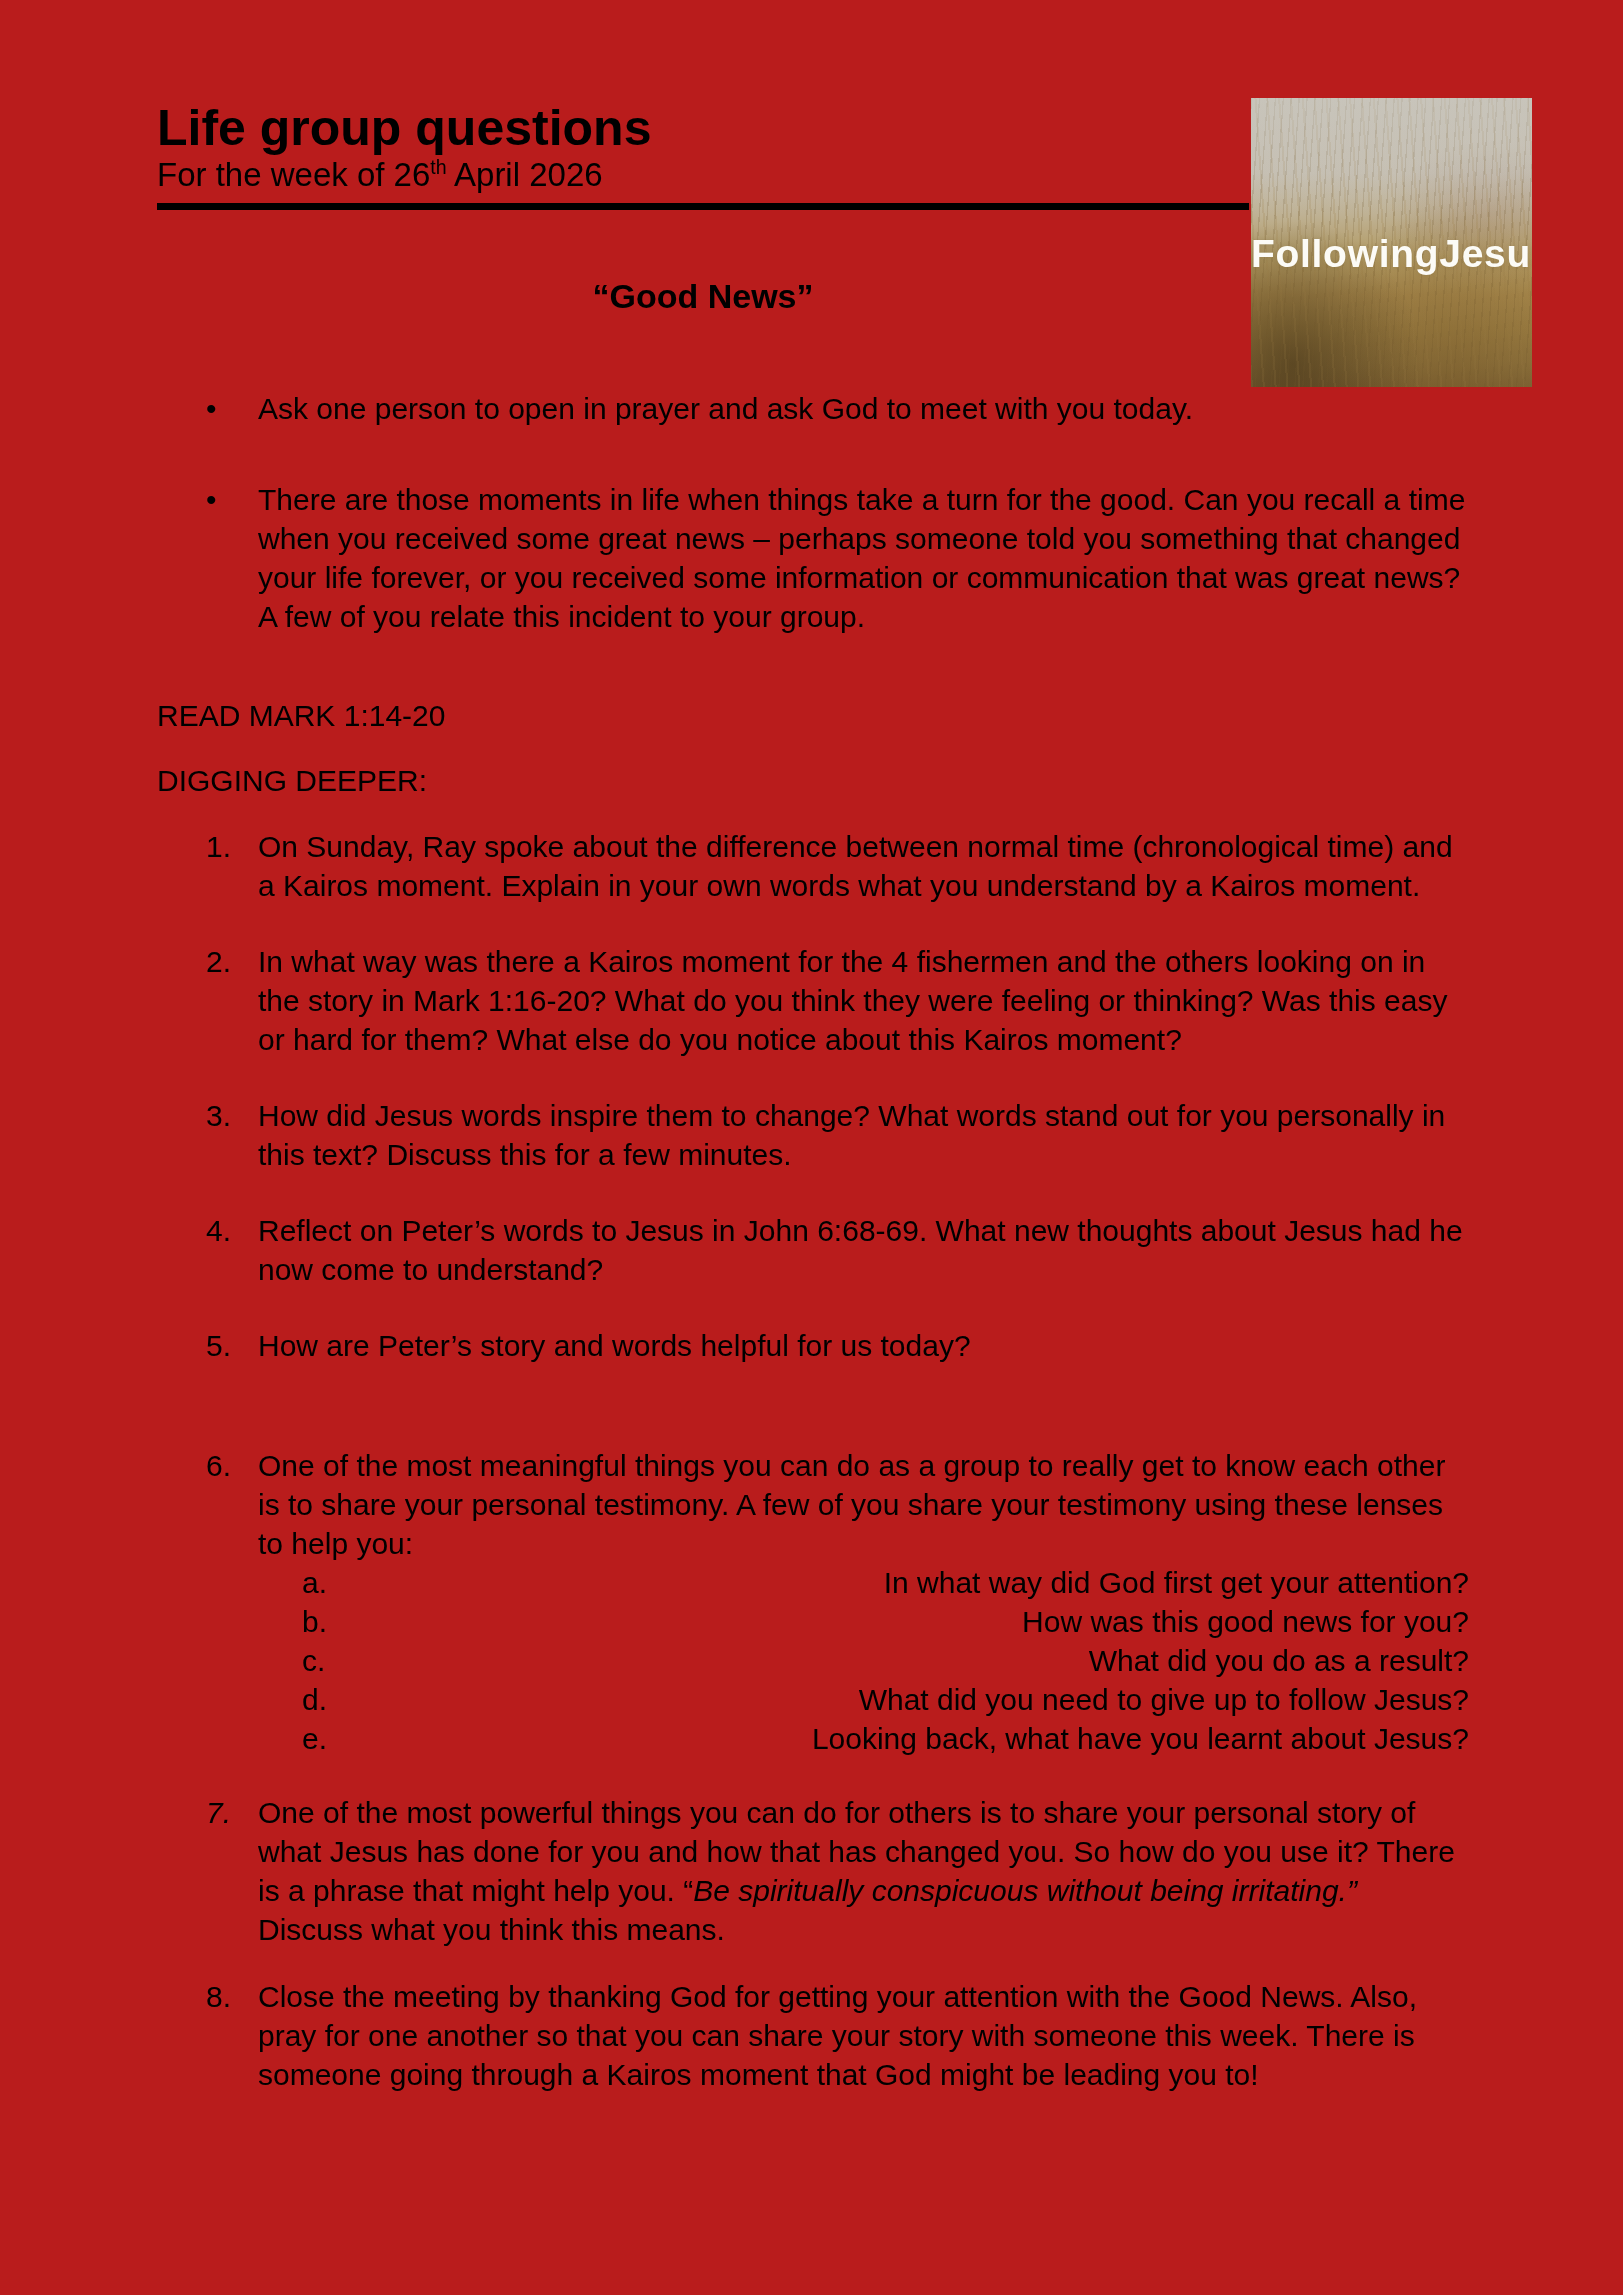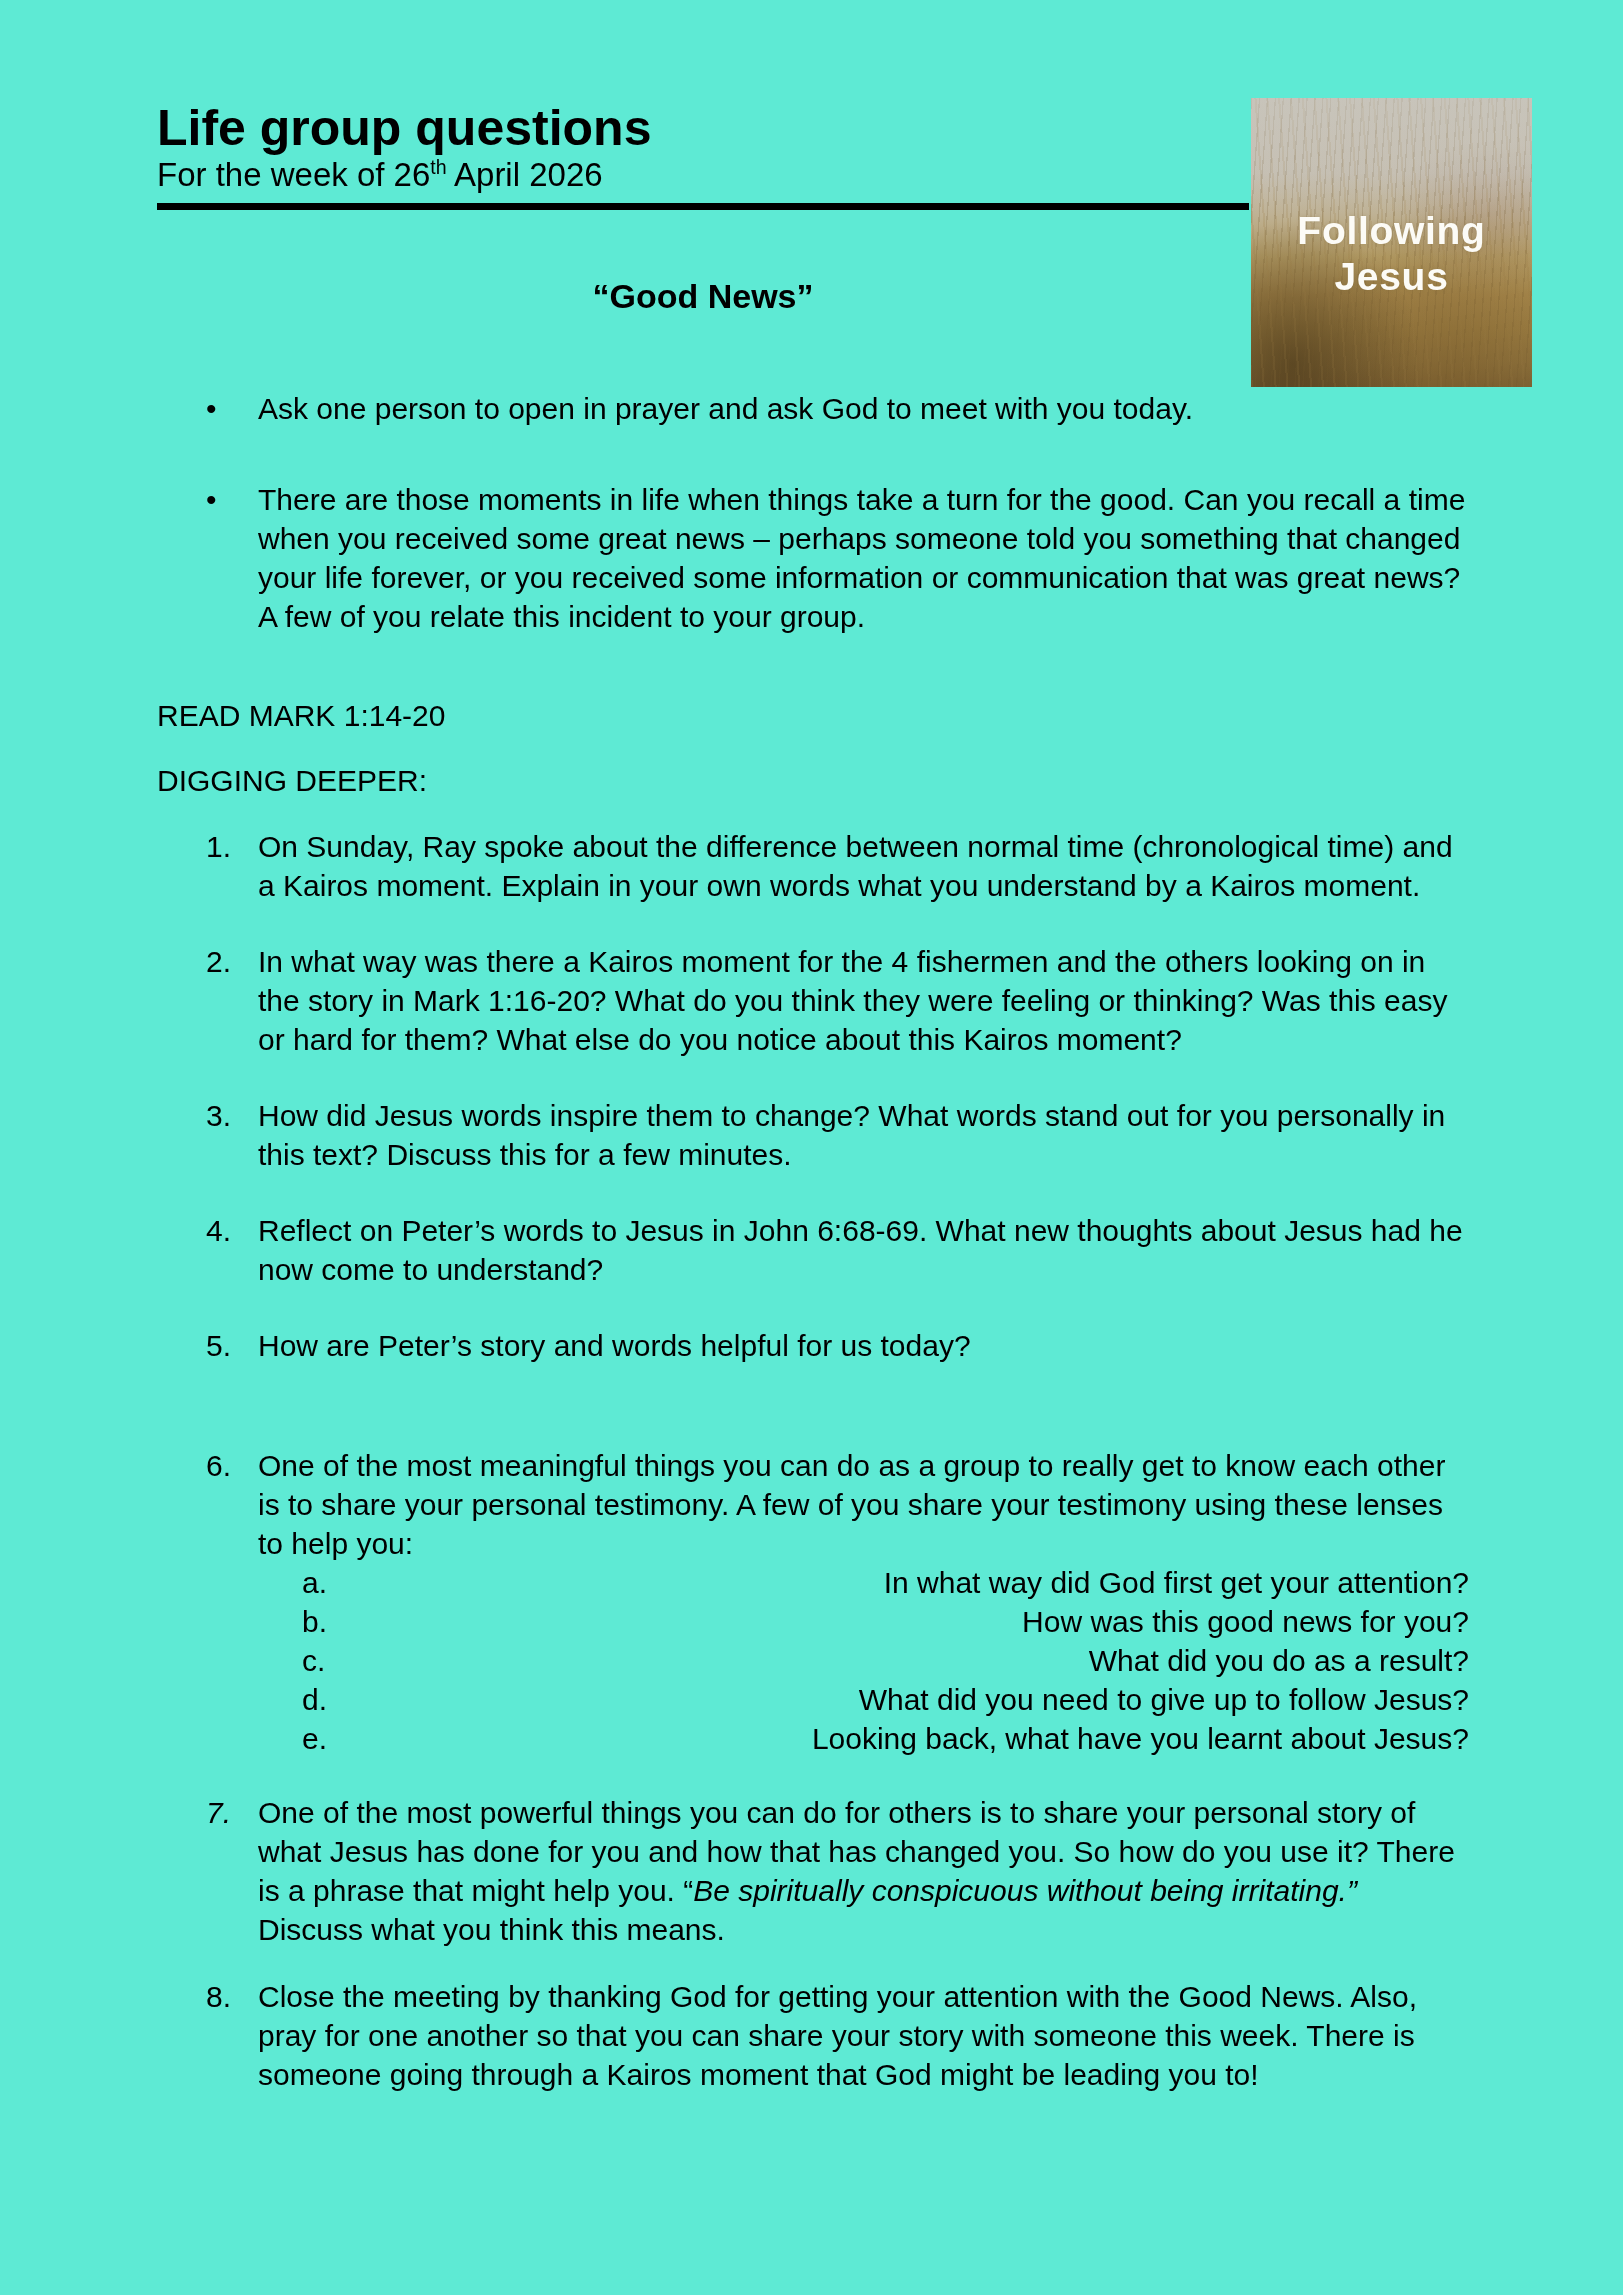--- a/index.html
+++ b/index.html
@@ -1,20 +1,20 @@
 <!DOCTYPE html>
 <html style="font-size:10.5px"><head>
 <meta charset="utf-8">
 <style>
   * { margin:0; padding:0; box-sizing:border-box; }
   html,body { background:#ffffff; }
   .page {
     position:relative;
     width:1623px; height:2295px;
-    background:#5eead4; color:#000000;
+    background:#b91c1c; color:#000000;
     padding:101px 154px 12px 157px;
     font-family:"Liberation Sans","DejaVu Sans",sans-serif;
     font-size:30px; line-height:39px;
     overflow:hidden;
   }
   .h1 { font-size:50px; line-height:54px; font-weight:bold; }
   .subtitle { font-size:33px; line-height:38px; margin-top:1px; }
   .subtitle sup { font-size:19.6px; vertical-align:super; line-height:0; }
   .rule { width:1092px; height:7.2px; background:#000; margin-top:9.2px; }
 
@@ -33,21 +33,21 @@
       repeating-linear-gradient(94deg, rgba(110,85,42,0.20) 0 1.3px, rgba(0,0,0,0) 1.3px 7.9px),
       repeating-linear-gradient(86deg, rgba(150,120,65,0.18) 0 2px, rgba(0,0,0,0) 2px 11.8px),
       radial-gradient(ellipse at 85% 40%, rgba(140,95,80,0.18) 0%, rgba(140,95,80,0) 30%);
   }
   .badge::after {
     content:""; position:absolute; left:0; right:0; top:0; height:40%;
     background:linear-gradient(180deg, rgba(200,198,192,0.55), rgba(200,198,192,0));
   }
   .badge-text {
     position:absolute; inset:0; z-index:2;
-    display:flex; flex-direction:column; align-items:center; justify-content:center;
+    display:flex; flex-direction:row; align-items:center; justify-content:space-between;
     padding-top:22px;
     color:#fcfbf6; font-weight:bold; font-size:39px; line-height:46px; letter-spacing:0.7px;
     text-shadow:0 0 3.9px rgba(120,100,60,0.25);
   }
 
   .doc-title { width:1092px; text-align:center; font-weight:bold; font-size:34px; line-height:47px; margin-top:63px; }
 
   .bullets { margin-top:69px; }
   .bullet-item { display:flex; margin-bottom:52px; }
   .bullet-item:last-child { margin-bottom:0; }

